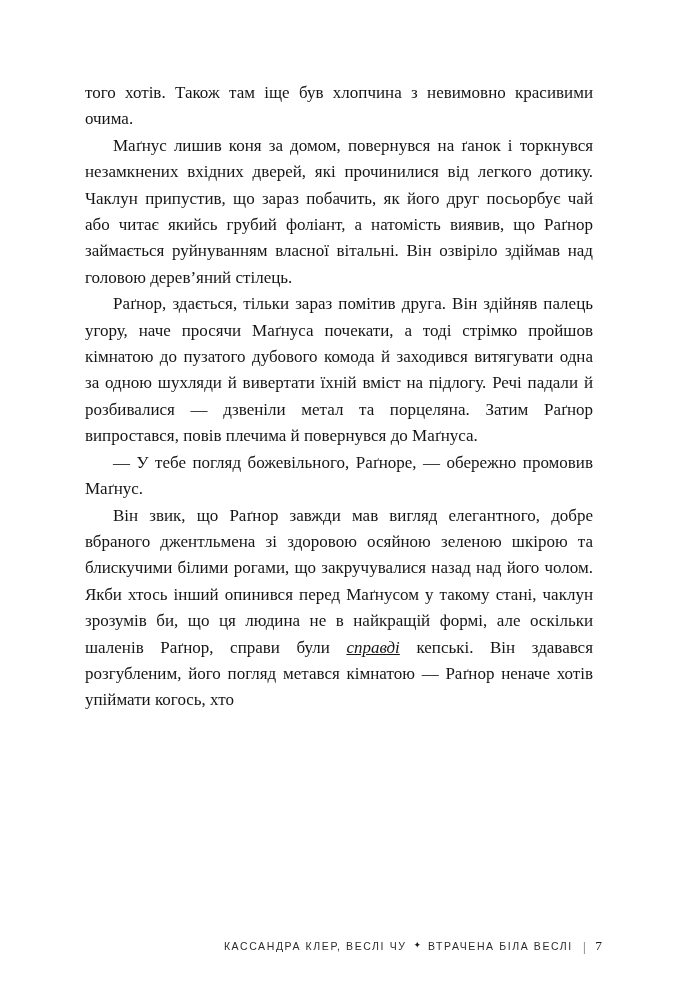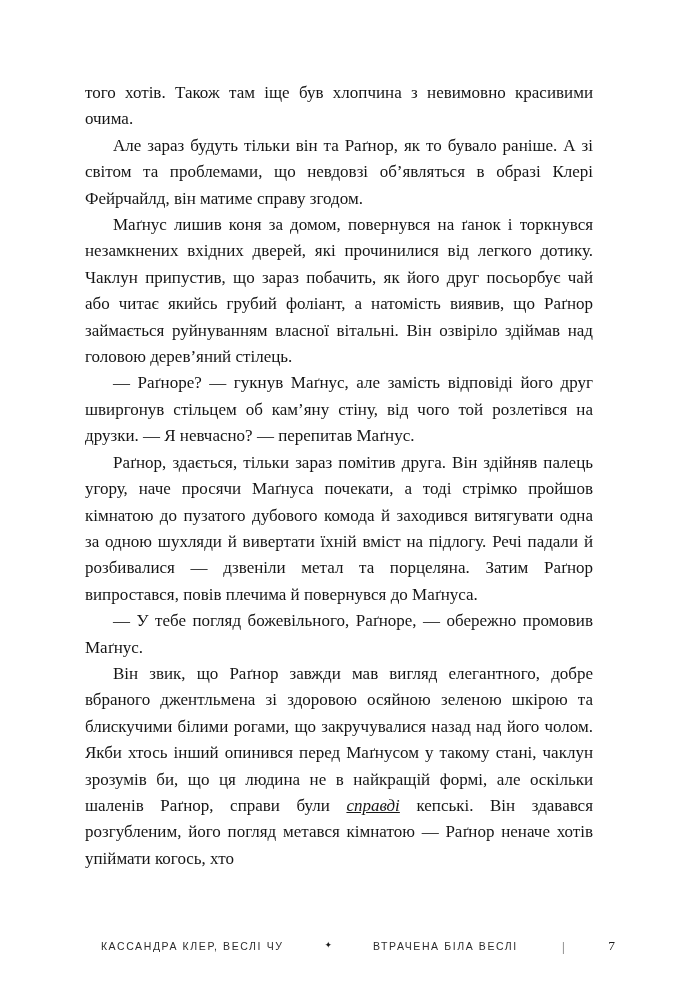--- a/index.html
+++ b/index.html
@@ -33,30 +33,29 @@
   }
   .text-block p.indent {
     text-indent: 28px;
   }
   .italic {
     font-style: italic;
     text-decoration: underline;
   }
   .running-footer {
     position: absolute;
-    right: 62px;
+    right: 75px;
     bottom: 46px;
     display: flex;
     align-items: center;
     font-family: "Liberation Sans", sans-serif;
     font-size: 10.5px;
     letter-spacing: 1.6px;
     color: #2b2b2b;
     white-space: nowrap;
-    gap: 34px;
   }
   .running-footer .seg {
     display: inline-block;
   }
   .running-footer .star {
     margin: 0 7px;
     font-size: 9px;
     letter-spacing: 0;
     color: #1a1a1a;
     transform: translateY(-1px);
@@ -75,23 +74,21 @@
     color: #1a1a1a;
   }
 </style>
 </head>
 <body>
 
 <div class="page">
 
   <main class="text-block" id="paragraphs">
       <p><span>того хотів. Також там іще був хлопчина з невимовно красивими очима.</span></p>
-      <p class="indent"><span>Але зараз будуть тільки він та Раґнор, як то бувало раніше. А зі світом та проблемами, що невдовзі об’являться в образі Клері Фейрчайлд, він матиме справу згодом.</span></p>
       <p class="indent"><span>Маґнус лишив коня за домом, повернувся на ґанок і торкнувся незамкнених вхідних дверей, які прочинилися від легкого дотику. Чаклун припустив, що зараз побачить, як його друг посьорбує чай або читає якийсь грубий фоліант, а натомість виявив, що Раґнор займається руйнуванням власної вітальні. Він озвіріло здіймав над головою дерев’яний стілець.</span></p>
-      <p class="indent"><span>— Раґноре? — гукнув Маґнус, але замість відповіді його друг швиргонув стільцем об кам’яну стіну, від чого той розлетівся на друзки. — Я невчасно? — перепитав Маґнус.</span></p>
       <p class="indent"><span>Раґнор, здається, тільки зараз помітив друга. Він здійняв палець угору, наче просячи Маґнуса почекати, а тоді стрімко пройшов кімнатою до пузатого дубового комода й заходився витягувати одна за одною шухляди й вивертати їхній вміст на підлогу. Речі падали й розбивалися — дзвеніли метал та порцеляна. Затим Раґнор випростався, повів плечима й повернувся до Маґнуса.</span></p>
       <p class="indent"><span>— У тебе погляд божевільного, Раґноре, — обережно промовив Маґнус.</span></p>
       <p class="indent"><span>Він звик, що Раґнор завжди мав вигляд елегантного, добре вбраного джентльмена зі здоровою осяйною зеленою шкірою та блискучими білими рогами, що закручувалися назад над його чолом. Якби хтось інший опинився перед Маґнусом у такому стані, чаклун зрозумів би, що ця людина не в найкращій формі, але оскільки шаленів Раґнор, справи були </span><span class="italic">справді</span><span> кепські. Він здавався розгубленим, його погляд метався кімнатою — Раґнор неначе хотів упіймати когось, хто</span></p>
     </main>
 
   <footer class="running-footer">
     <span class="seg">КАССАНДРА КЛЕР, ВЕСЛІ ЧУ</span>
     <span class="seg star">✦</span>
     <span class="seg">ВТРАЧЕНА БІЛА ВЕСЛІ</span>
     <span class="seg bar">|</span>

